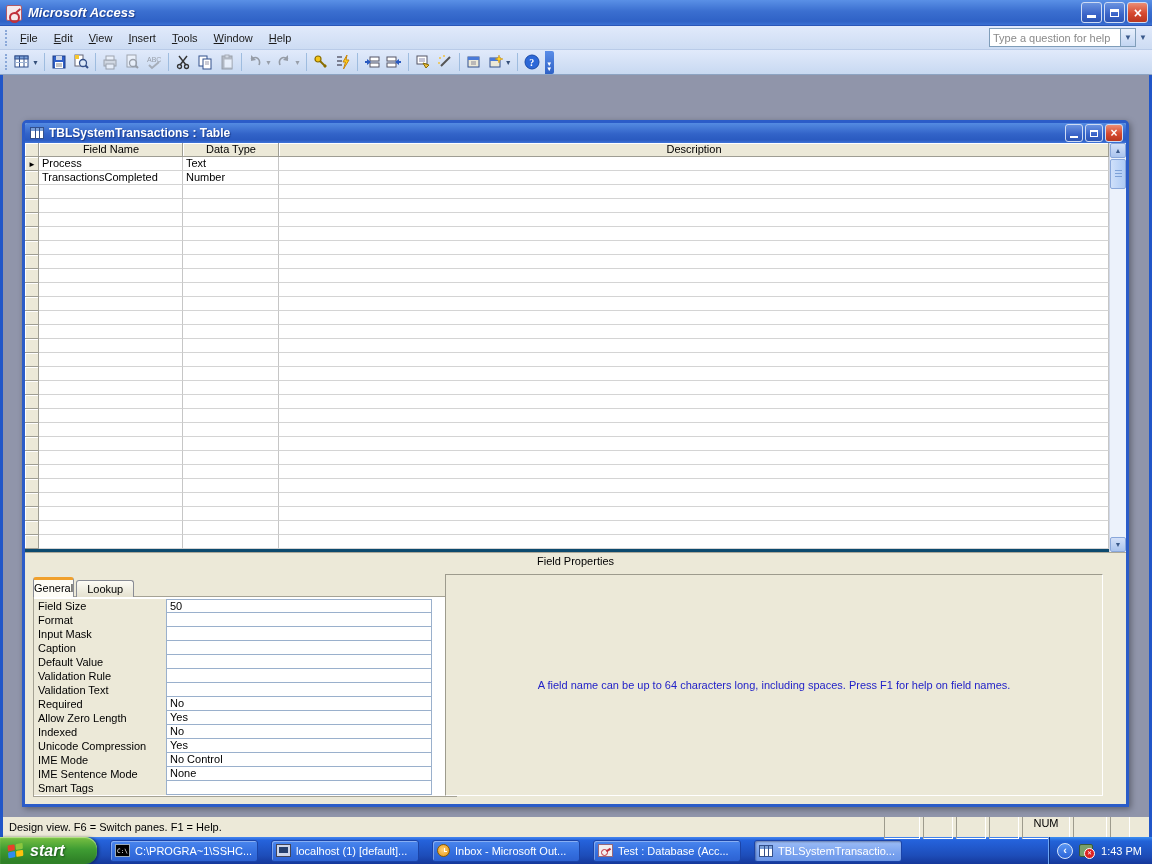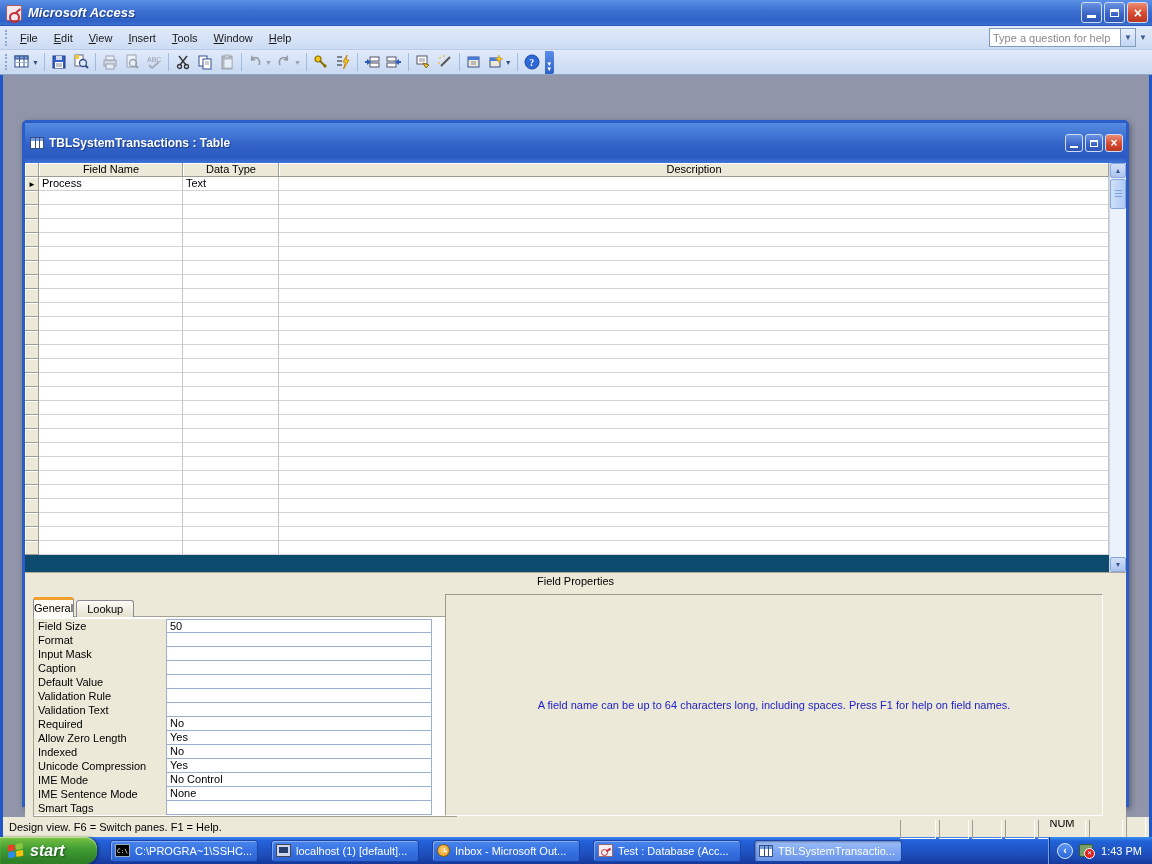--- a/index.html
+++ b/index.html
@@ -47,21 +47,21 @@
     background:linear-gradient(to bottom,#5a8de8,#2f62c6); display:flex; flex-direction:column; align-items:center; justify-content:flex-end; padding-bottom:2px; }
   .tb-options span { color:#fff; font-size:6px; line-height:5px; }
 
   
   .mdi { height:742px; background:#9095aa; position:relative;
     border-left:3px solid #2156c8; border-right:3px solid #2156c8; }
 
   
   .doc { position:absolute; left:19px; top:45px; width:1107px; height:687px;
     border:3px solid #2b5cc8; border-radius:5px 5px 0 0; background:#ece9d8; box-shadow:2px 2px 6px rgba(0,0,0,.35); }
-  .doc-titlebar { height:40px; display:flex; align-items:center; padding:0 3px 0 5px; border-radius:2px 2px 0 0;
+  .doc-titlebar { height:20px; display:flex; align-items:center; padding:0 3px 0 5px; border-radius:2px 2px 0 0;
     background:linear-gradient(to bottom,#548be2,#3263c8 55%,#2a5ac0 85%,#3f74d8); }
   .doc-title-text { color:#fff; font-weight:bold; font-size:12px; margin-left:5px; flex:1; text-shadow:1px 1px 1px #1a3a8a; }
   .doc-btn { width:18px; height:18px; margin-left:2px; border:1px solid #cfdcf4; border-radius:3px; color:#fff;
     display:flex; align-items:center; justify-content:center;
     background:linear-gradient(to bottom,#6a93e0,#3a64c8 60%,#2c55b4); }
   .doc-btn.close { background:linear-gradient(to bottom,#ec8d74,#d6492f 55%,#b93720); font-size:12px; font-weight:bold; }
   .g-min { width:8px; height:2px; background:#fff; align-self:flex-end; margin-bottom:3px; }
   .g-max { width:8px; height:7px; border:1px solid #fff; border-top:2px solid #fff; }
 
   
@@ -107,21 +107,21 @@
   .prow { display:flex; height:14px; }
   .plabel { width:132px; flex:0 0 auto; background:#ece9d8; padding-left:4px; line-height:14px; font-size:11px; color:#000; }
   .pvalue { width:266px; flex:0 0 auto; border:1px solid #9ab0cc; margin-top:-1px; background:#fff; padding-left:3px; line-height:12px; font-size:11px; color:#000; }
   .prow:first-child .pvalue { margin-top:0; }
   .help-panel { position:absolute; left:420px; top:6px; width:658px; height:222px; background:#ece9d8;
     border-top:1px solid #9d9b8d; border-left:1px solid #9d9b8d; border-bottom:1px solid #fff; border-right:1px solid #fff;
     display:flex; align-items:center; justify-content:center; text-align:center; padding:0 60px; }
   .help-text { color:#2222c8; font-size:11px; line-height:1.35; }
 
   
-  .statusbar { height:20px; background:#ece9d8; display:flex; align-items:center; padding:0 3px 0 6px;
+  .statusbar { height:20px; background:#ece9d8; display:flex; align-items:center; padding:0 19px 0 6px;
     border-left:3px solid #2156c8; border-right:3px solid #2156c8; font-size:11px; color:#000; }
   .status-msg { flex:1; }
   .scell { height:24px; margin-left:3px; border:1px solid; border-color:#9d9b8d #fff #fff #9d9b8d; text-align:center; line-height:14px; }
 
   
   .taskbar { height:27px; display:flex; align-items:center;
     background:linear-gradient(to bottom,#4687f0 0%,#2563dc 12%,#1d4cb8 70%,#15389a 100%); }
   .start-btn { height:27px; width:97px; display:flex; align-items:center; padding-left:8px; flex:0 0 auto;
     border-radius:0 12px 12px 0; background:linear-gradient(to bottom,#7bc143,#3f9d33 45%,#2f8127 90%);
     box-shadow:inset 0 1px 1px #b8e48c, 2px 0 3px rgba(0,0,0,.4); }
@@ -435,20 +435,26 @@
         <div class="hcell c2">Data Type</div>
         <div class="hcell c3">Description</div>
       </div>
       <div class="grid-body">
         <div class="grow">
           <div class="sel">►</div>
           <div class="cell c1">Process</div>
           <div class="cell c2">Text</div>
           <div class="cell c3"></div>
         </div>
+        <div class="grow">
+          <div class="sel"></div>
+          <div class="cell c1">TransactionsCompleted</div>
+          <div class="cell c2">Number</div>
+          <div class="cell c3"></div>
+        </div>
 
         <div class="grow">
             <div class="sel"></div>
             <div class="cell c1"></div>
             <div class="cell c2"></div>
             <div class="cell c3"></div>
           </div>
         <div class="grow">
             <div class="sel"></div>
             <div class="cell c1"></div>

